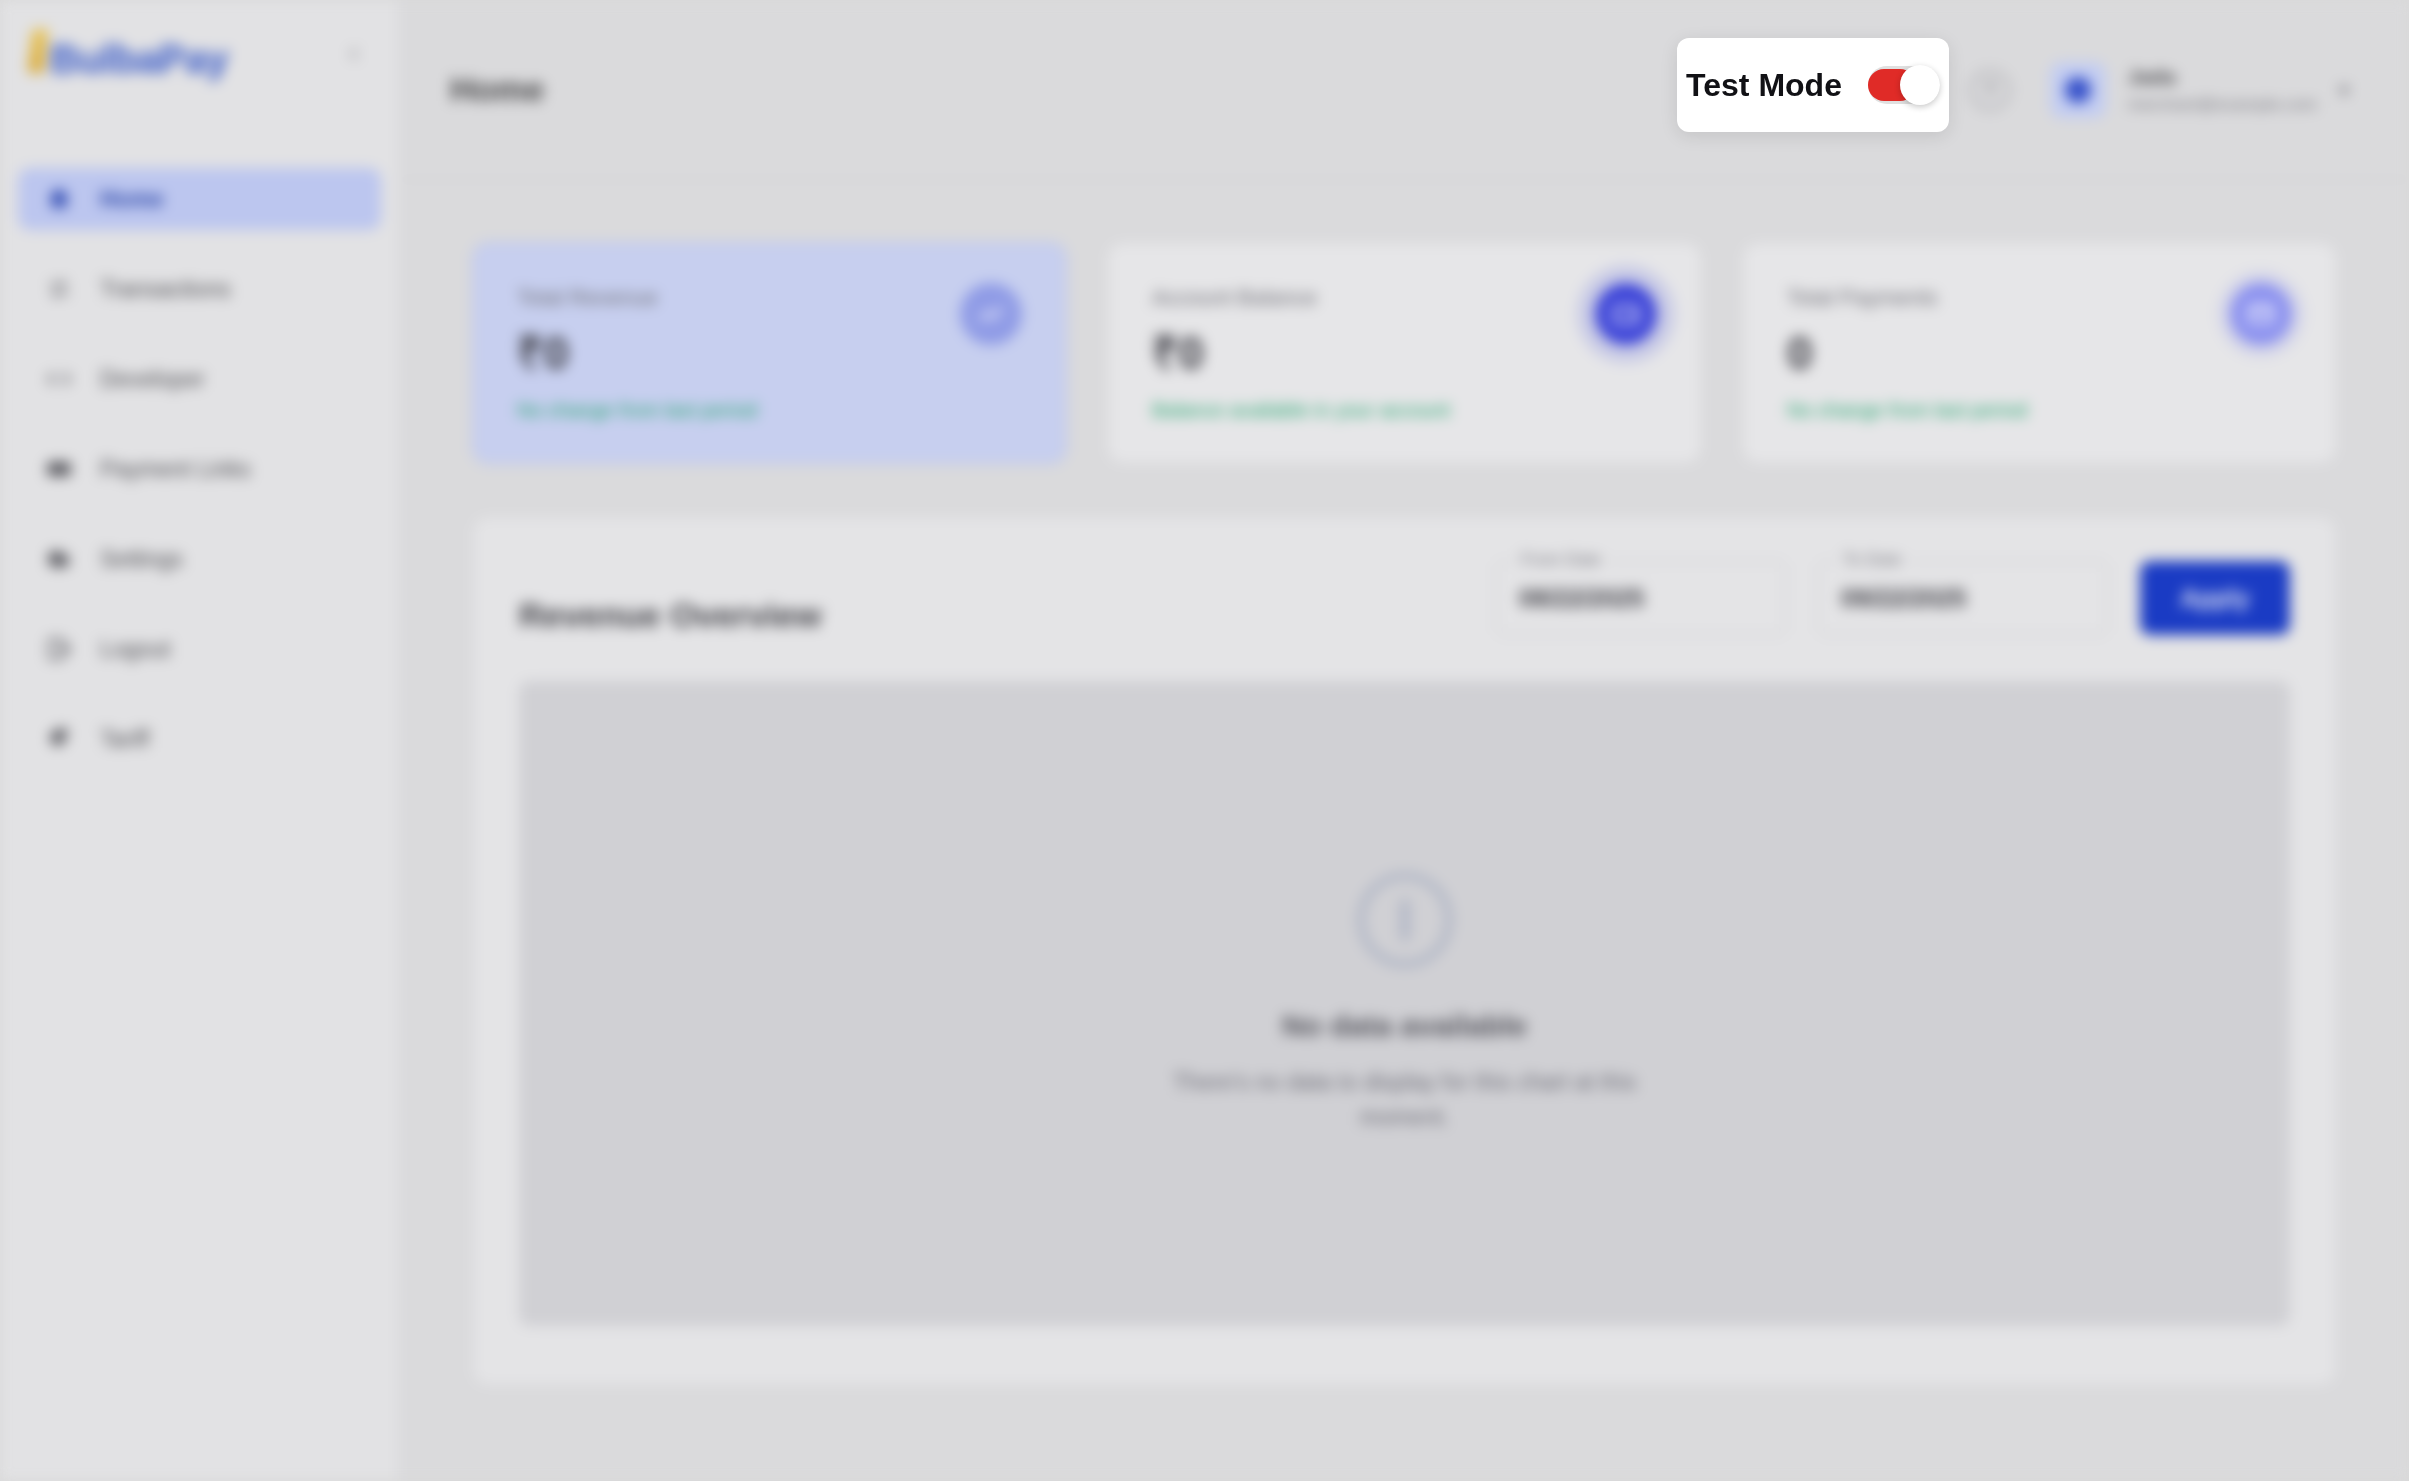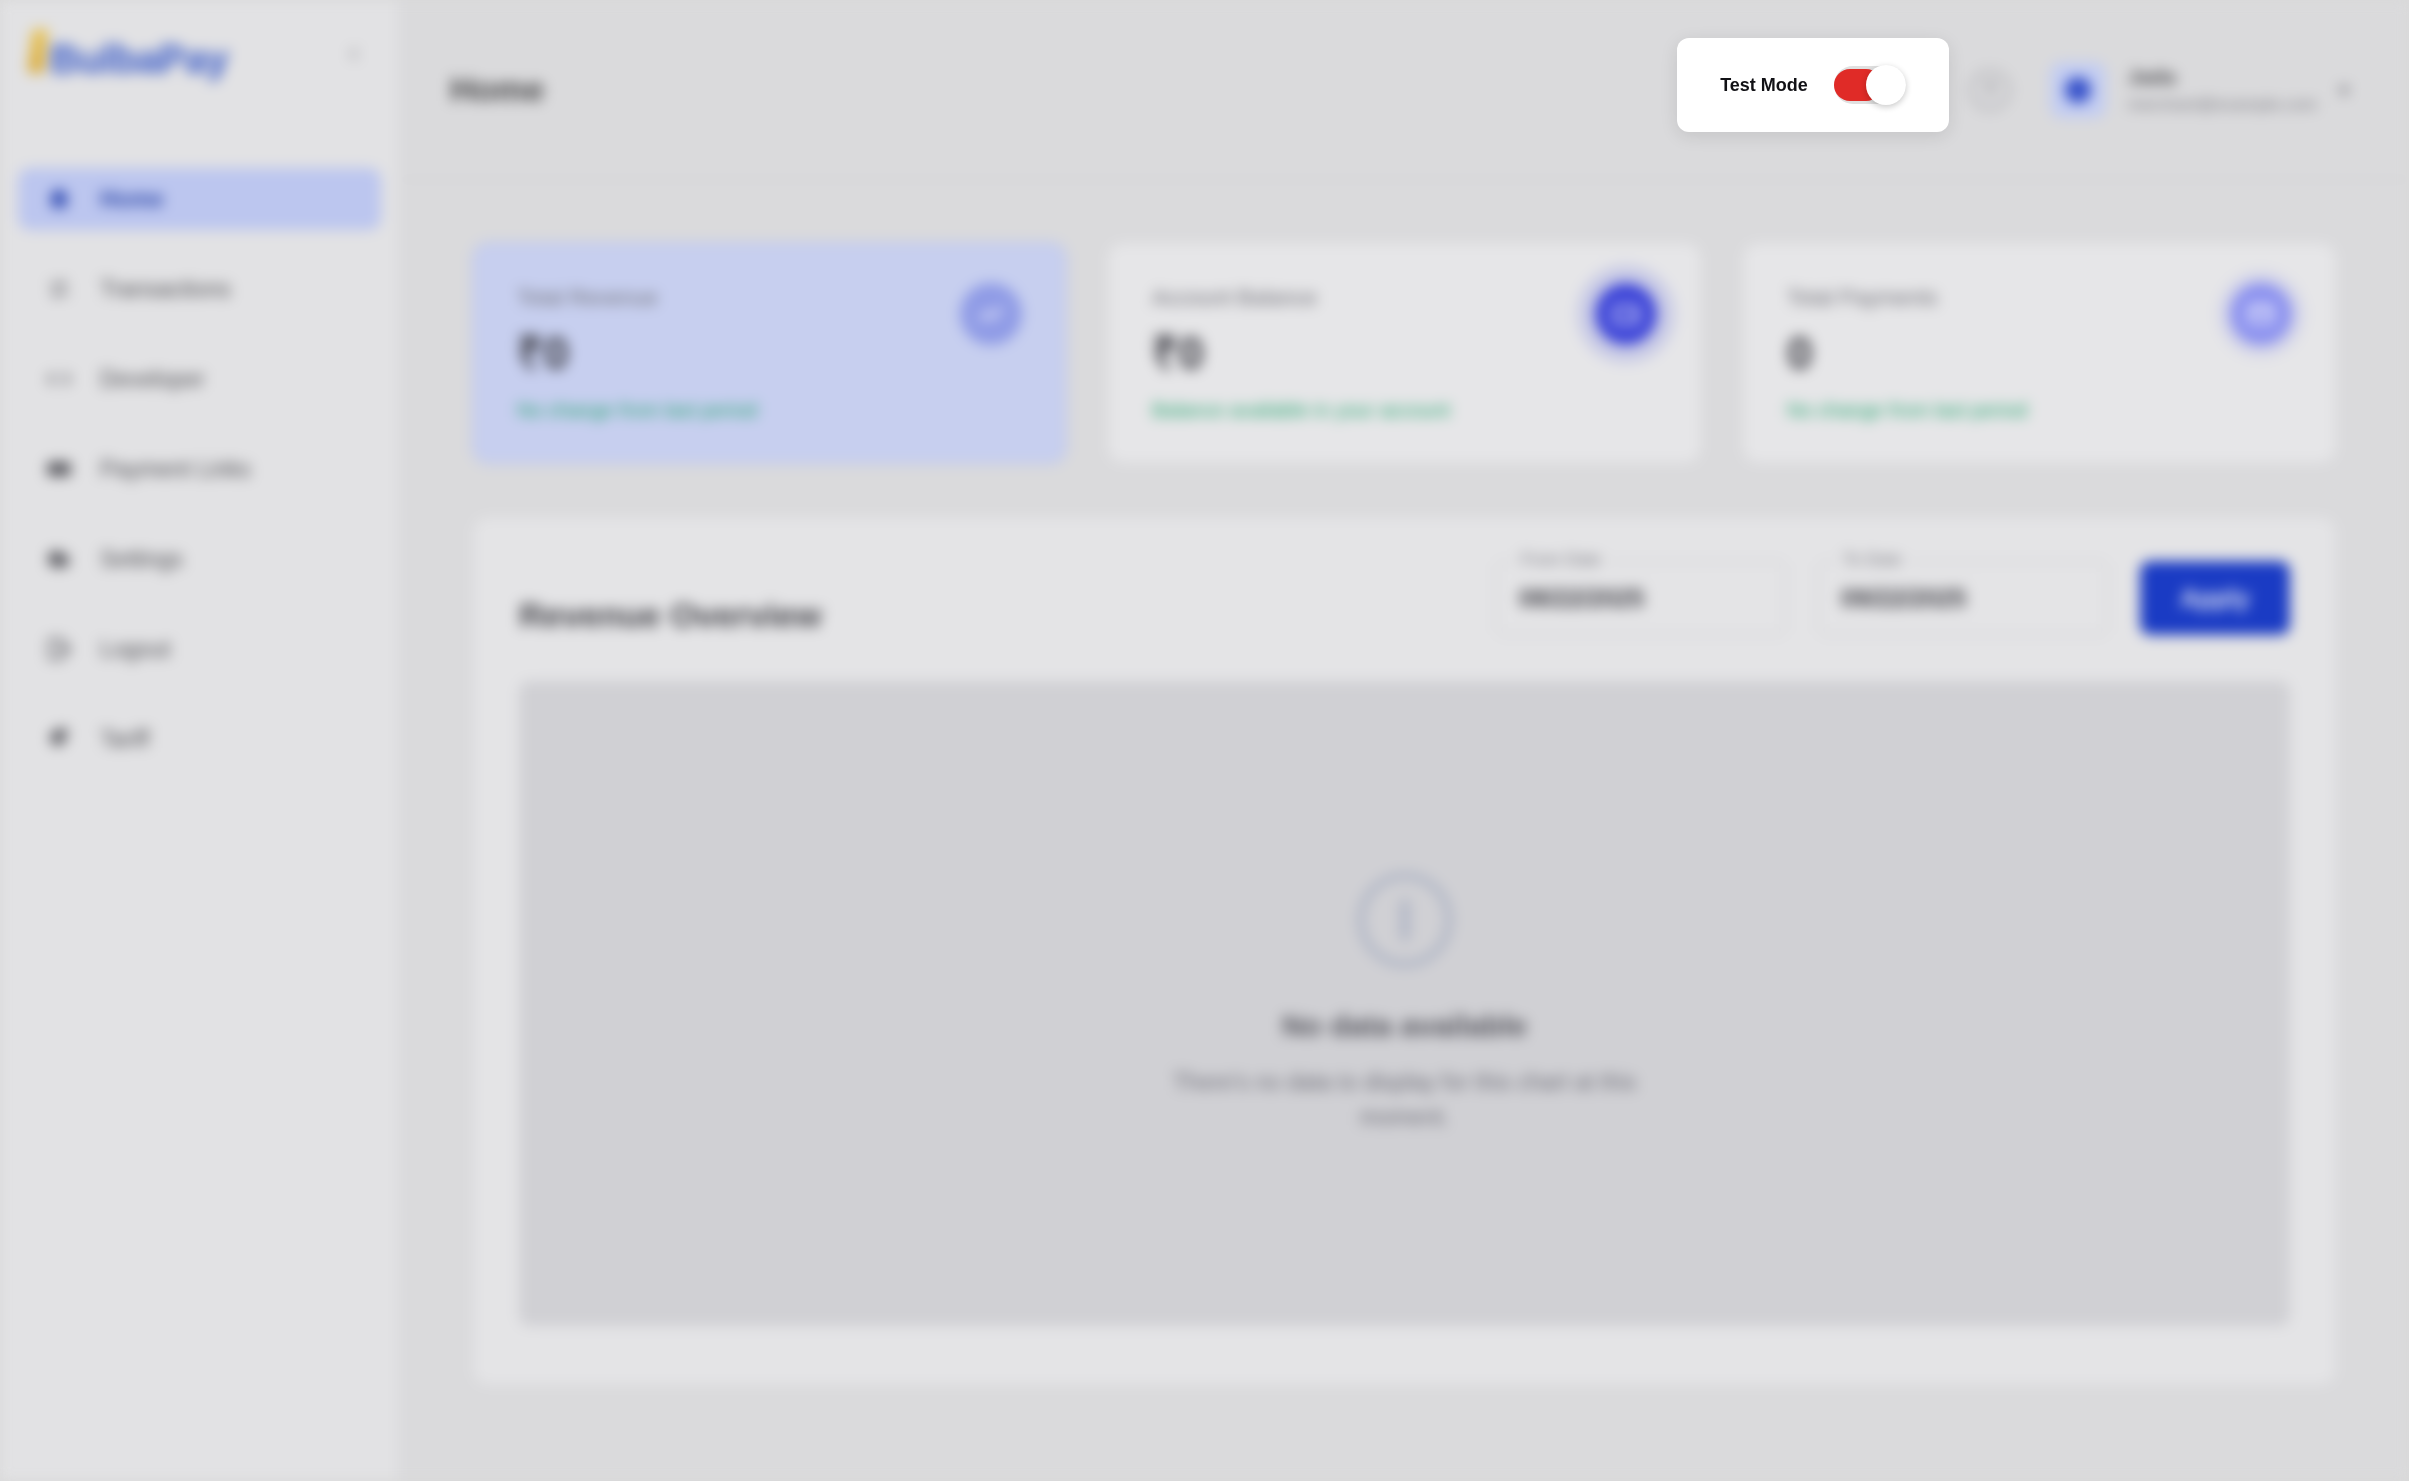--- a/index.html
+++ b/index.html
@@ -305,21 +305,21 @@
     background: #ffffff;
     border-radius: 12px;
     box-shadow: 0 4px 18px rgba(0,0,0,0.10);
     display: flex;
     align-items: center;
     justify-content: center;
     gap: 26px;
     z-index: 50;
   }
   .testmode-label {
-    font-size: 18px;
+    font-size: 32px;
     font-weight: 700;
     color: #111115;
   }
   .switch {
     width: 72px;
     height: 38px;
     border-radius: 19px;
     background: #e0e0e0;
     position: relative;
     flex: 0 0 72px;

